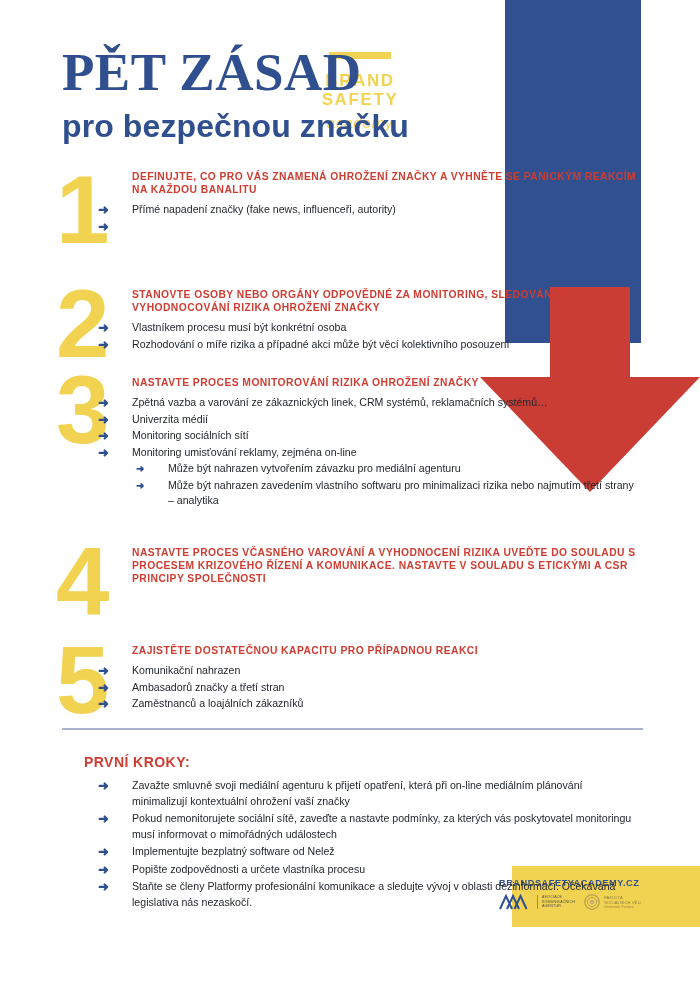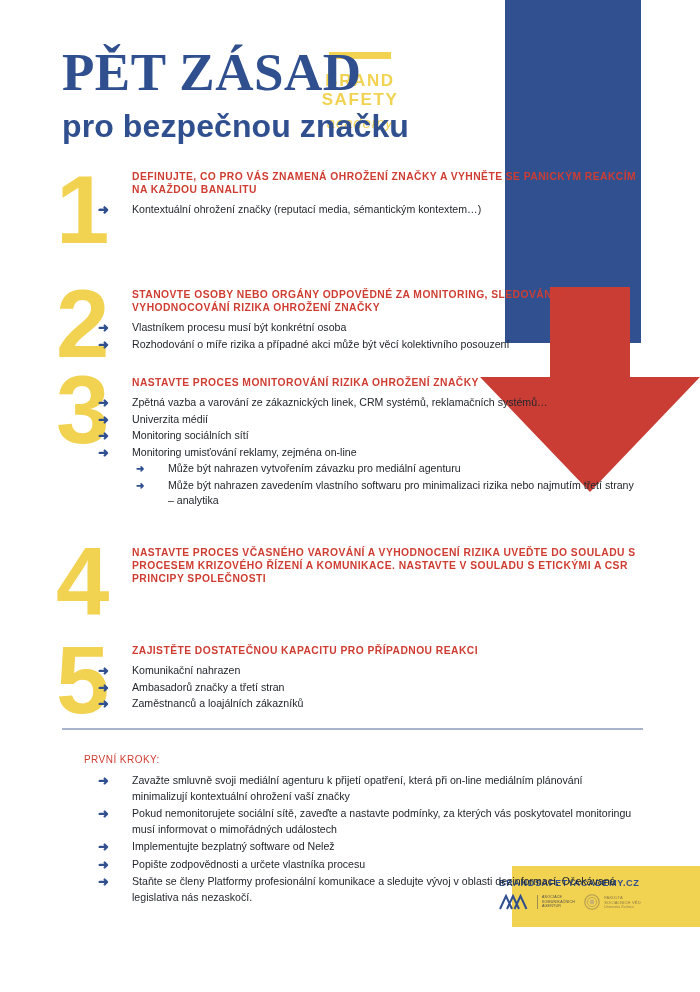--- a/index.html
+++ b/index.html
@@ -73,21 +73,21 @@
   ul.sub li{ padding-left:42px; }
   ul.sub li .arw{ left:10px; font-size:10px; }
 
   
   .divider{
     position:absolute; left:62px; top:728px; width:581px; height:1.5px;
     background:#A9B4CC; z-index:4;
   }
   .firststeps{ position:absolute; left:0; top:754px; width:700px; z-index:4; }
   .fs-head{
-    font-size:10px; font-weight:normal; color:#CF3D32;
+    font-size:14px; font-weight:bold; color:#CF3D32;
     letter-spacing:0.45px; padding-left:84px; margin-bottom:8px;
   }
   .firststeps ul{ padding-left:84px; padding-right:60px; margin-top:0; }
   .firststeps li{ margin-bottom:2px; }
 
   
   .footer-box{
     position:absolute; left:512px; top:866px; width:188px; height:61px;
     background:#F2D251; z-index:2;
   }
@@ -127,22 +127,22 @@
 <div class="header">
   <div class="title">PĚT ZÁSAD</div>
   <div class="subtitle">pro bezpečnou značku</div>
 </div>
 
 <div class="sections" id="sections-root">
     <div class="section" style="position: absolute; top: 0px; left: 0px; width: 700px;">
       <div class="big-num" style="top: -2px;">1</div>
       <div class="sec-head">DEFINUJTE, CO PRO VÁS ZNAMENÁ OHROŽENÍ ZNAČKY A VYHNĚTE SE PANICKÝM REAKCÍM NA KAŽDOU BANALITU</div>
       <ul>
+        <li><span class="arw">➜</span><span>Přímé napadení značky (fake news, influenceři, autority)</span></li>
         <li><span class="arw">➜</span></li>
-        <li><span class="arw">➜</span><span>Kontextuální ohrožení značky (reputací media, sémantickým kontextem…)</span></li>
       </ul>
     </div>
     <div class="section" style="position: absolute; top: 118px; left: 0px; width: 700px;">
       <div class="big-num" style="top: -6px;">2</div>
       <div class="sec-head">STANOVTE OSOBY NEBO ORGÁNY ODPOVĚDNÉ ZA MONITORING, SLEDOVÁNÍ A VYHODNOCOVÁNÍ RIZIKA OHROŽENÍ ZNAČKY</div>
       <ul>
         <li><span class="arw">➜</span><span>Vlastníkem procesu musí být konkrétní osoba</span></li>
         <li><span class="arw">➜</span><span>Rozhodování o míře rizika a případné akci může být věcí kolektivního posouzení</span></li>
       </ul>
     </div>

